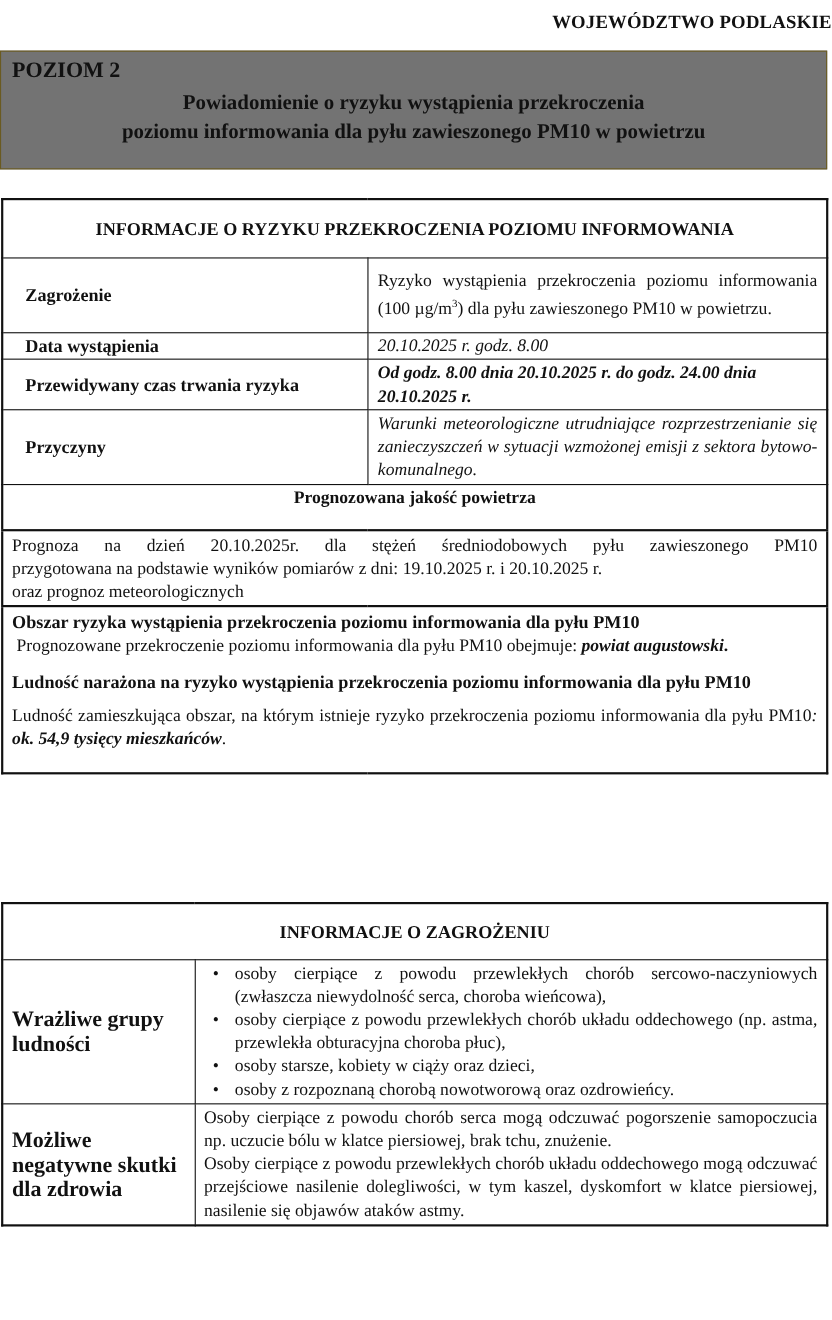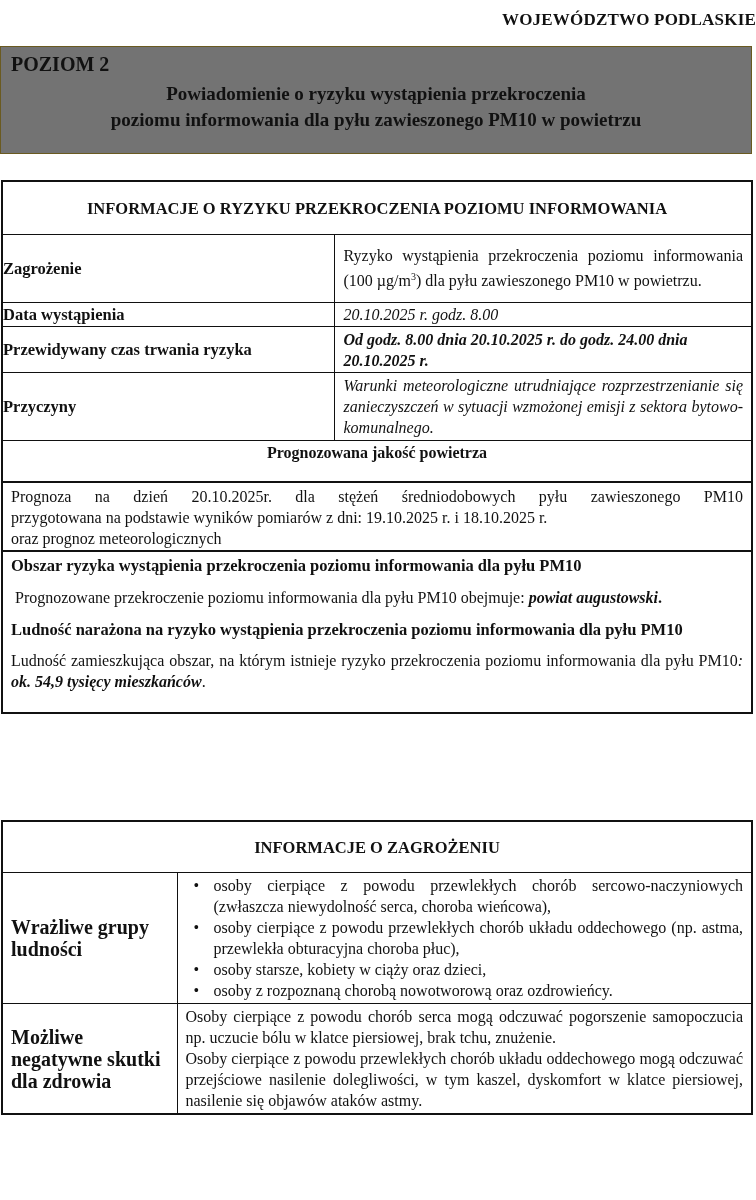--- a/index.html
+++ b/index.html
@@ -19,28 +19,28 @@
   .banner .level { position: absolute; left: 10px; top: 6px; font-weight: bold; font-size: 20px; }
   .banner .headline {
     position: absolute; left: 0; top: 34px; width: 100%; text-align: center;
     font-weight: bold; font-size: 19px; line-height: 26px;
   }
 
   table { border-collapse: collapse; position: absolute; table-layout: fixed; }
   td { border: 1px solid #111; vertical-align: middle; font-size: 16px; line-height: 21px; }
   .t1 { left: 1px; top: 180px; width: 752px; border: 2.5px solid #111; }
   .t1 .head { height: 50px; text-align: center; font-weight: bold; font-size: 16.5px; }
-  .t1 .lbl { font-weight: bold; padding: 0 0; font-size: 16.5px; margin-top: 28px; }
+  .t1 .lbl { font-weight: bold; padding: 0 20px; font-size: 16.5px; margin-top: 28px; }
   .t1 .val { padding: 1px 8px 1px 9px; text-align: justify; }
   .it { font-style: italic; }
   .bi { font-style: italic; font-weight: bold; }
   .t1 .subhead { text-align: center; font-weight: bold; height: 24px; vertical-align: top; padding-top: 1px; }
   .t1 .forecast { padding: 3px 8px 1px 8px; border-top: 2px solid #111; text-align: justify; }
   .t1 .section { padding: 3px 8px 6px 8px; border-top: 2px solid #111; }
-  .section .sh { font-weight: bold; font-size: 16.5px; line-height: 22px; margin-bottom: 10px; }
+  .section .sh { font-weight: bold; font-size: 16.5px; line-height: 22px; }
   .section p { margin: 0 0 10px 4px; text-align: justify; }
   .section .sh2 { font-weight: bold; font-size: 16.5px; line-height: 24px; margin-bottom: 8px; text-align: justify; }
   .section p.last { margin: 0 0 14px 0; }
 
   .t2 { left: 1px; top: 820px; width: 752px; border: 2.5px solid #111; }
   .t2 .head { height: 48px; text-align: center; font-weight: bold; font-size: 16.5px; }
   .t2 .lbl { font-weight: bold; padding: 4px 8px; font-size: 20px; line-height: 22px; }
   .t2 .val { padding: 2px 8px 2px 8px; text-align: justify; }
   ul { margin: 0; padding: 0 0 0 24px; list-style: none; }
   li { position: relative; text-align: justify; }
@@ -83,21 +83,21 @@
   <tr style="height:68px">
     <td class="lbl">Przyczyny</td>
     <td class="val it" style="text-align-last:left">Warunki meteorologiczne utrudniające rozprzestrzenianie się zanieczyszczeń w sytuacji wzmożonej emisji z sektora bytowo-komunalnego.</td>
   </tr>
   <tr>
     <td colspan="2" class="subhead" style="height:38px">Prognozowana jakość powietrza</td>
   </tr>
   <tr>
     <td colspan="2" class="forecast">
       <div style="text-align:justify;text-align-last:justify">Prognoza na dzień 20.10.2025r. dla stężeń średniodobowych pyłu zawieszonego PM10</div>
-      <div>przygotowana na podstawie wyników pomiarów z dni: 19.10.2025 r. i 18.10.2025 r.</div>
+      <div>przygotowana na podstawie wyników pomiarów z dni: 19.10.2025 r. i 20.10.2025 r.</div>
       <div>oraz prognoz meteorologicznych</div>
     </td>
   </tr>
   <tr>
     <td colspan="2" class="section">
       <div class="sh">Obszar ryzyka wystąpienia przekroczenia poziomu informowania dla pyłu PM10</div>
       <p><span>Prognozowane przekroczenie poziomu informowania dla pyłu PM10 obejmuje: </span><span class="bi">powiat augustowski</span><b>.</b></p>
       <div class="sh2">Ludność narażona na ryzyko wystąpienia przekroczenia poziomu informowania dla pyłu PM10</div>
       <p class="last"><span>Ludność zamieszkująca obszar, na którym istnieje ryzyko przekroczenia poziomu informowania dla pyłu PM10</span><i>: </i><span class="bi">ok. 54,9 tysięcy mieszkańców</span><span>.</span></p>
     </td>

